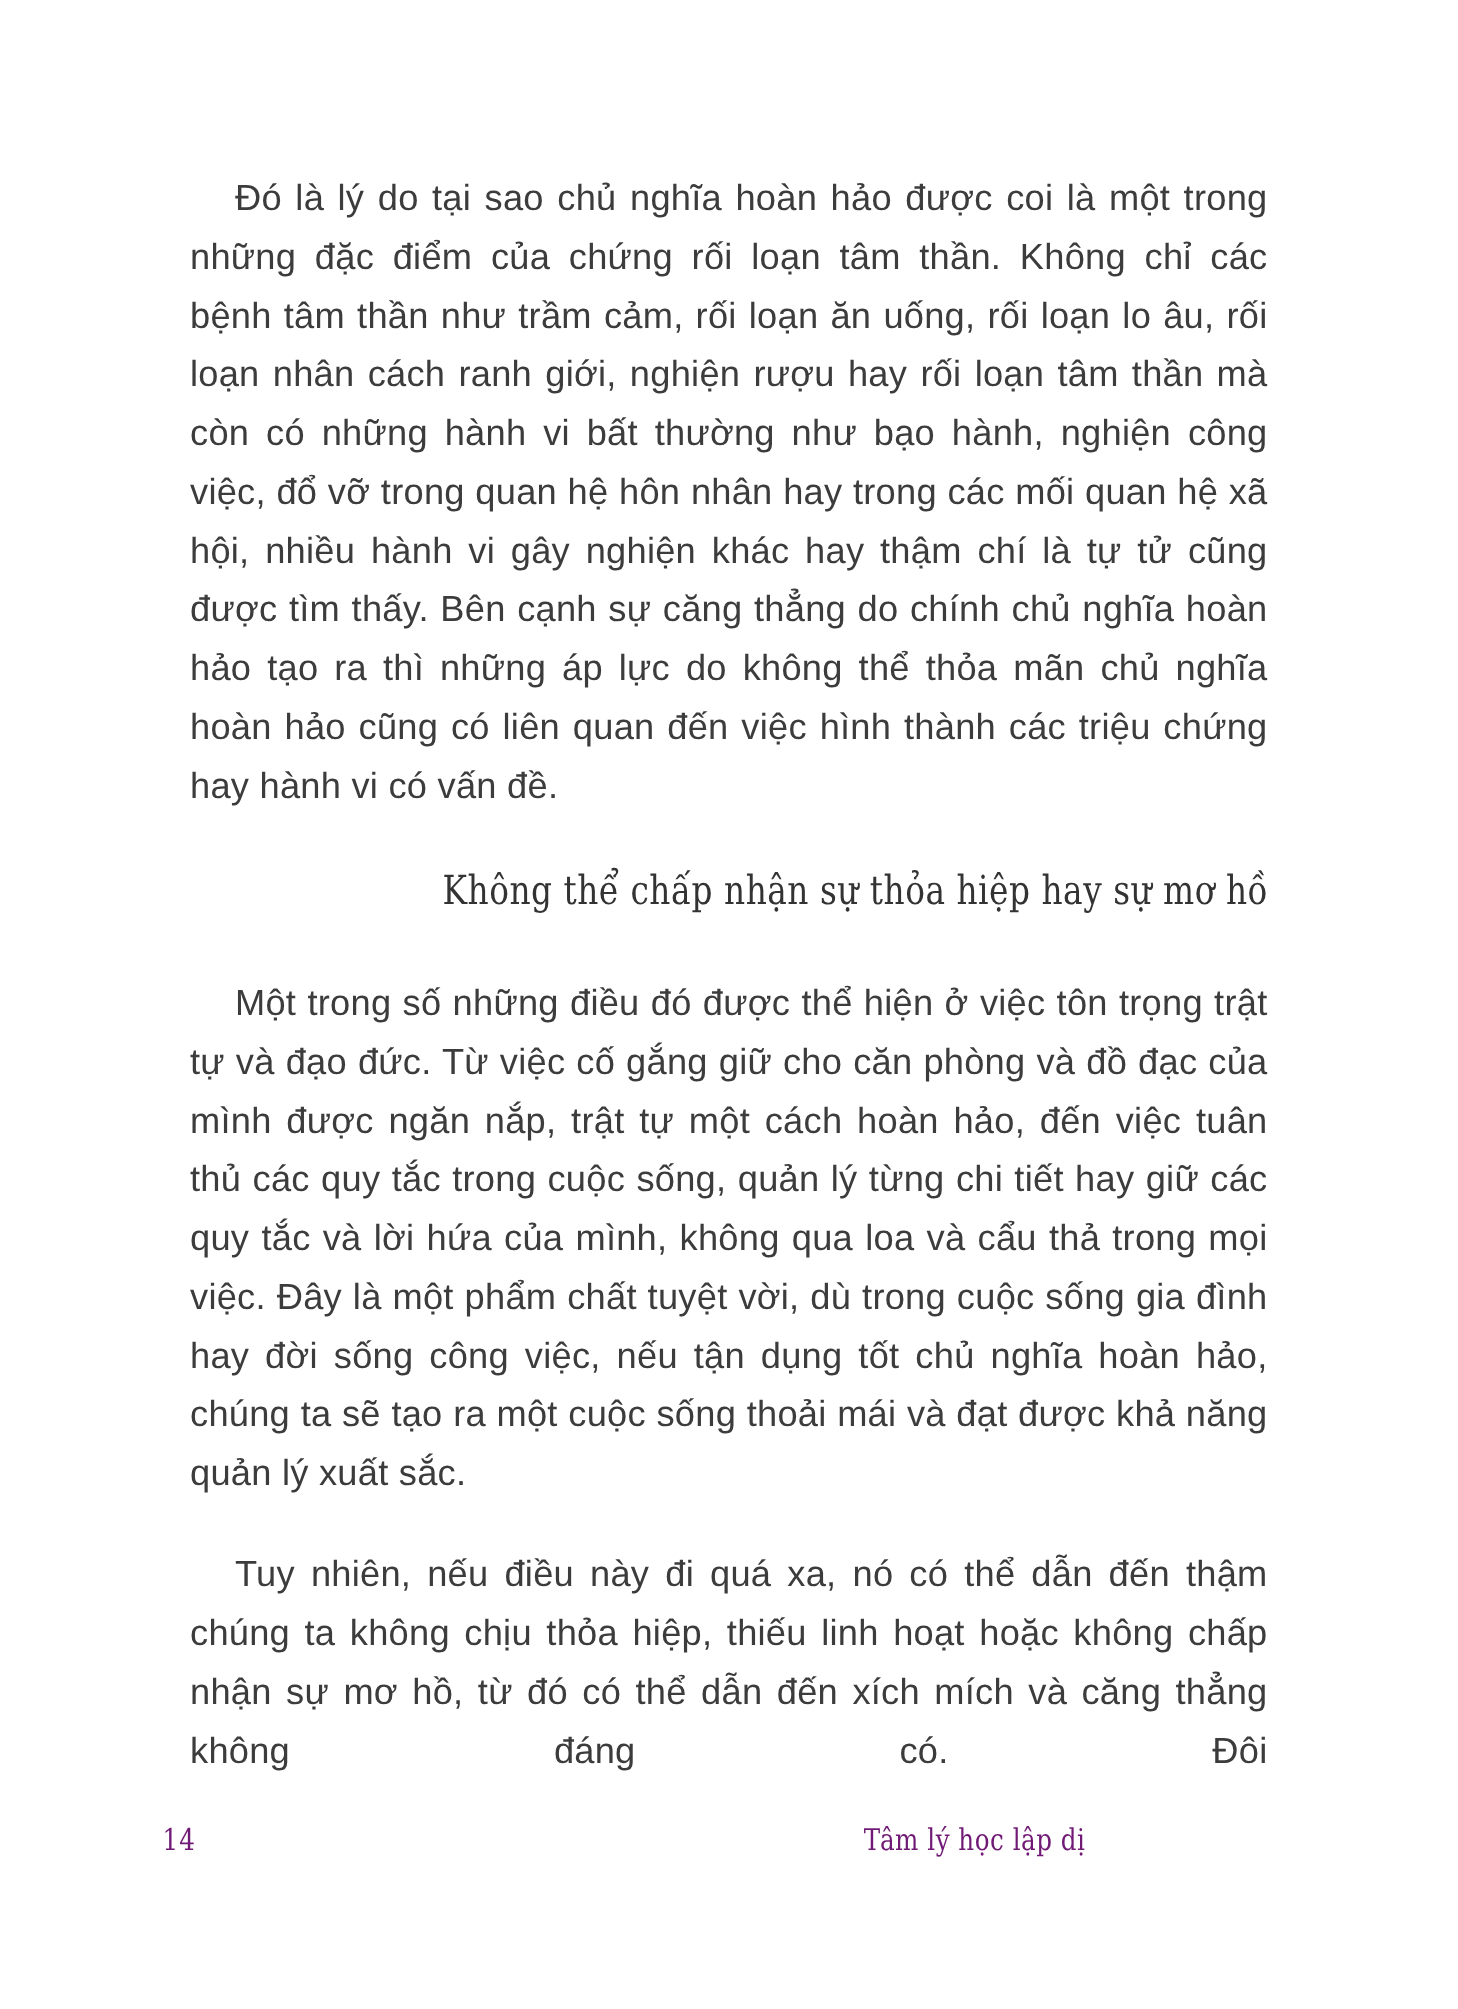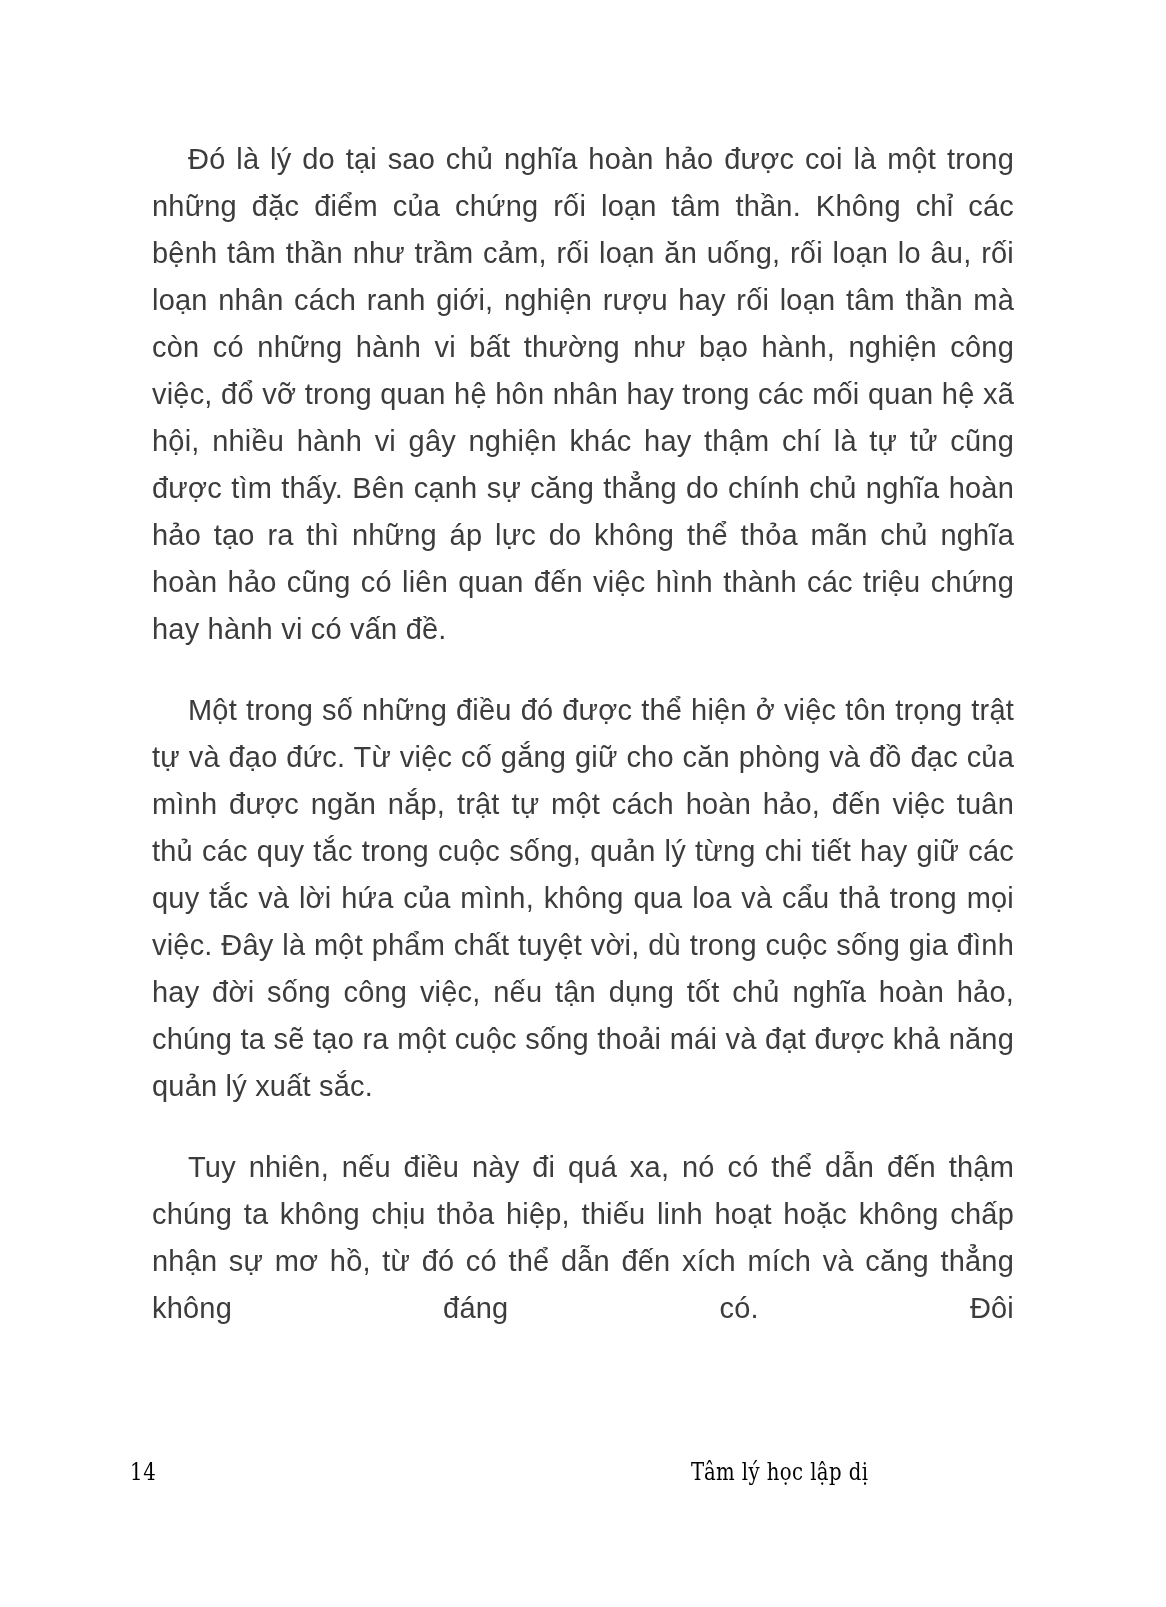--- a/index.html
+++ b/index.html
@@ -58,21 +58,21 @@
   }
   .page-footer {
     position: absolute;
     left: 130px;
     right: 152px;
     top: 1458px;
     display: flex;
     justify-content: space-between;
     align-items: flex-start;
     font-size: 24px;
-    color: #000000;
+    color: #701a75;
   }
   .footer-num {
     display: inline-block;
     font-family: "DejaVu Serif", serif;
     transform: scaleX(0.82);
     transform-origin: left center;
     letter-spacing: 1px;
   }
   .footer-title {
     display: inline-block;
@@ -83,20 +83,23 @@
     letter-spacing: 0.5px;
   }
 </style>
 </head>
 <body>
 
 <div class="page">
   <main class="content">
     <p class="body-para indent">Đó là lý do tại sao chủ nghĩa hoàn hảo được coi là một trong những đặc điểm của chứng rối loạn tâm thần. Không chỉ các bệnh tâm thần như trầm cảm, rối loạn ăn uống, rối loạn lo âu, rối loạn nhân cách ranh giới, nghiện rượu hay rối loạn tâm thần mà còn có những hành vi bất thường như bạo hành, nghiện công việc, đổ vỡ trong quan hệ hôn nhân hay trong các mối quan hệ xã hội, nhiều hành vi gây nghiện khác hay thậm chí là tự tử cũng được tìm thấy. Bên cạnh sự căng thẳng do chính chủ nghĩa hoàn hảo tạo ra thì những áp lực do không thể thỏa mãn chủ nghĩa hoàn hảo cũng có liên quan đến việc hình thành các triệu chứng hay hành vi có vấn đề.</p>
 
+    <h2 class="section-heading">
+      <span class="condensed">Không thể chấp nhận sự thỏa hiệp hay sự mơ hồ</span>
+    </h2>
 
 
     <p class="body-para indent">Một trong số những điều đó được thể hiện ở việc tôn trọng trật tự và đạo đức. Từ việc cố gắng giữ cho căn phòng và đồ đạc của mình được ngăn nắp, trật tự một cách hoàn hảo, đến việc tuân thủ các quy tắc trong cuộc sống, quản lý từng chi tiết hay giữ các quy tắc và lời hứa của mình, không qua loa và cẩu thả trong mọi việc. Đây là một phẩm chất tuyệt vời, dù trong cuộc sống gia đình hay đời sống công việc, nếu tận dụng tốt chủ nghĩa hoàn hảo, chúng ta sẽ tạo ra một cuộc sống thoải mái và đạt được khả năng quản lý xuất sắc.</p>
 
     <p class="body-para indent last-justify">Tuy nhiên, nếu điều này đi quá xa, nó có thể dẫn đến thậm chúng ta không chịu thỏa hiệp, thiếu linh hoạt hoặc không chấp nhận sự mơ hồ, từ đó có thể dẫn đến xích mích và căng thẳng không đáng có. Đôi</p>
   </main>
 
   <footer class="page-footer">
     <span class="footer-num">14</span>
     <span class="footer-title">Tâm lý học lập dị</span>

